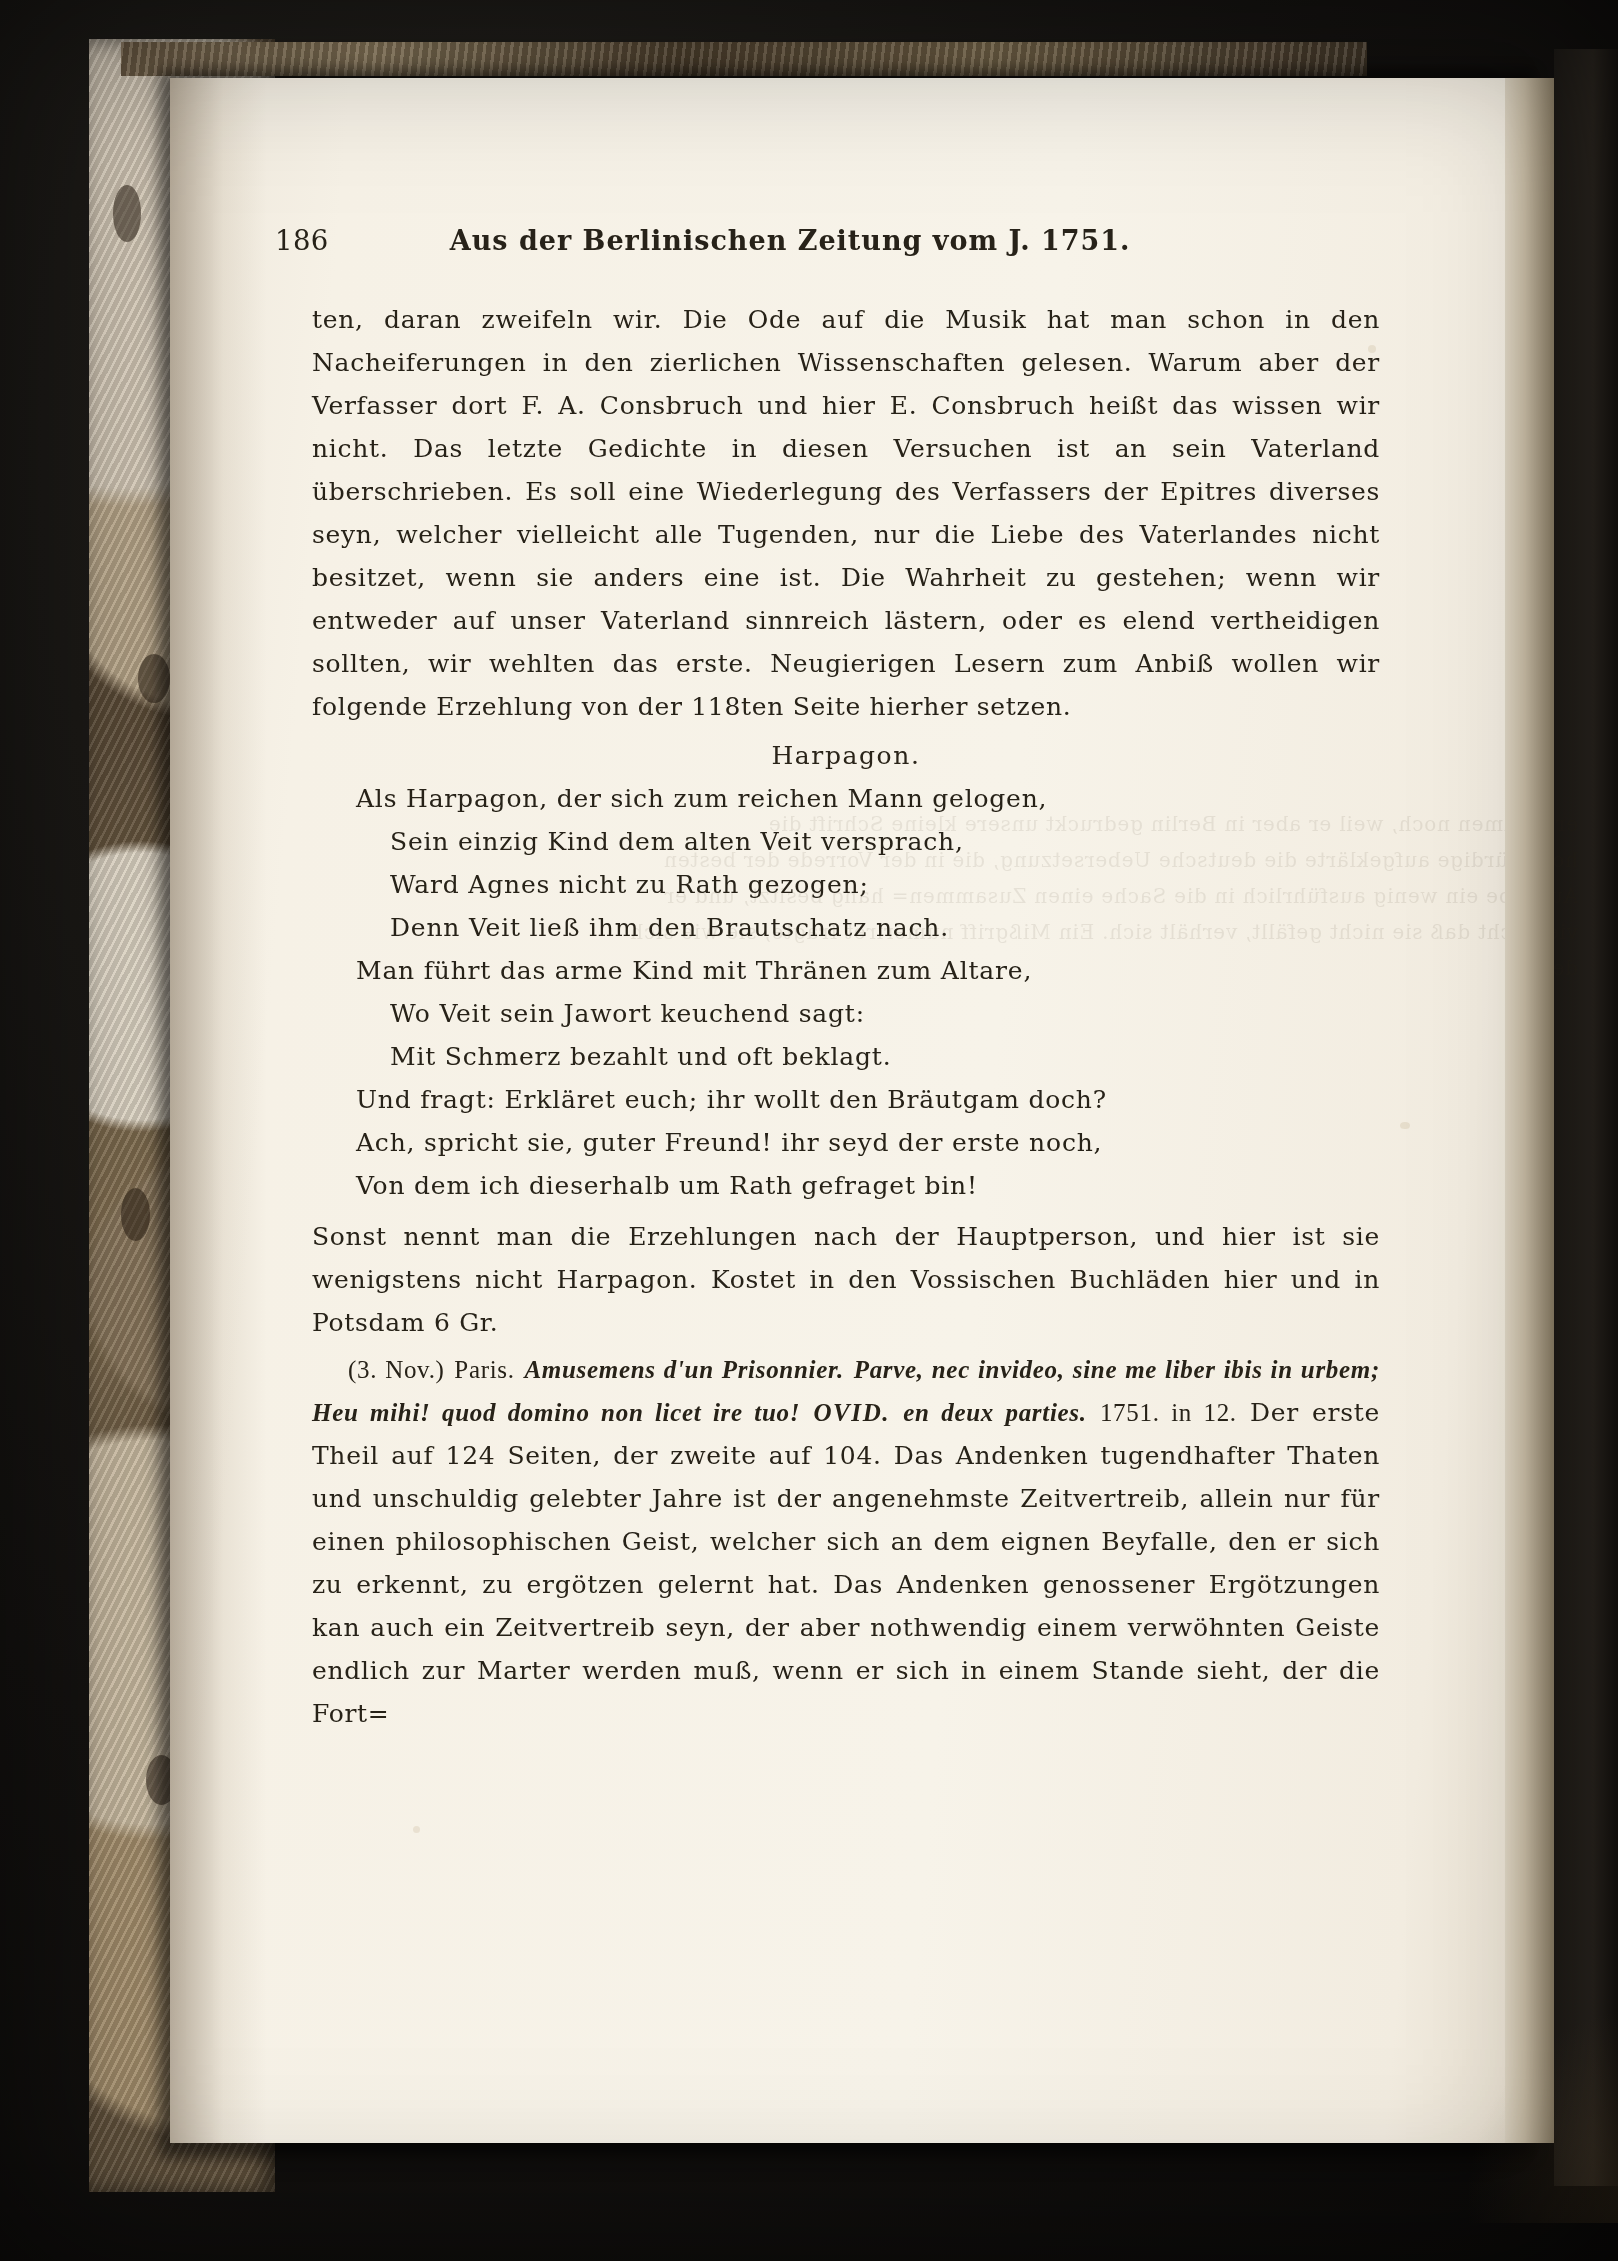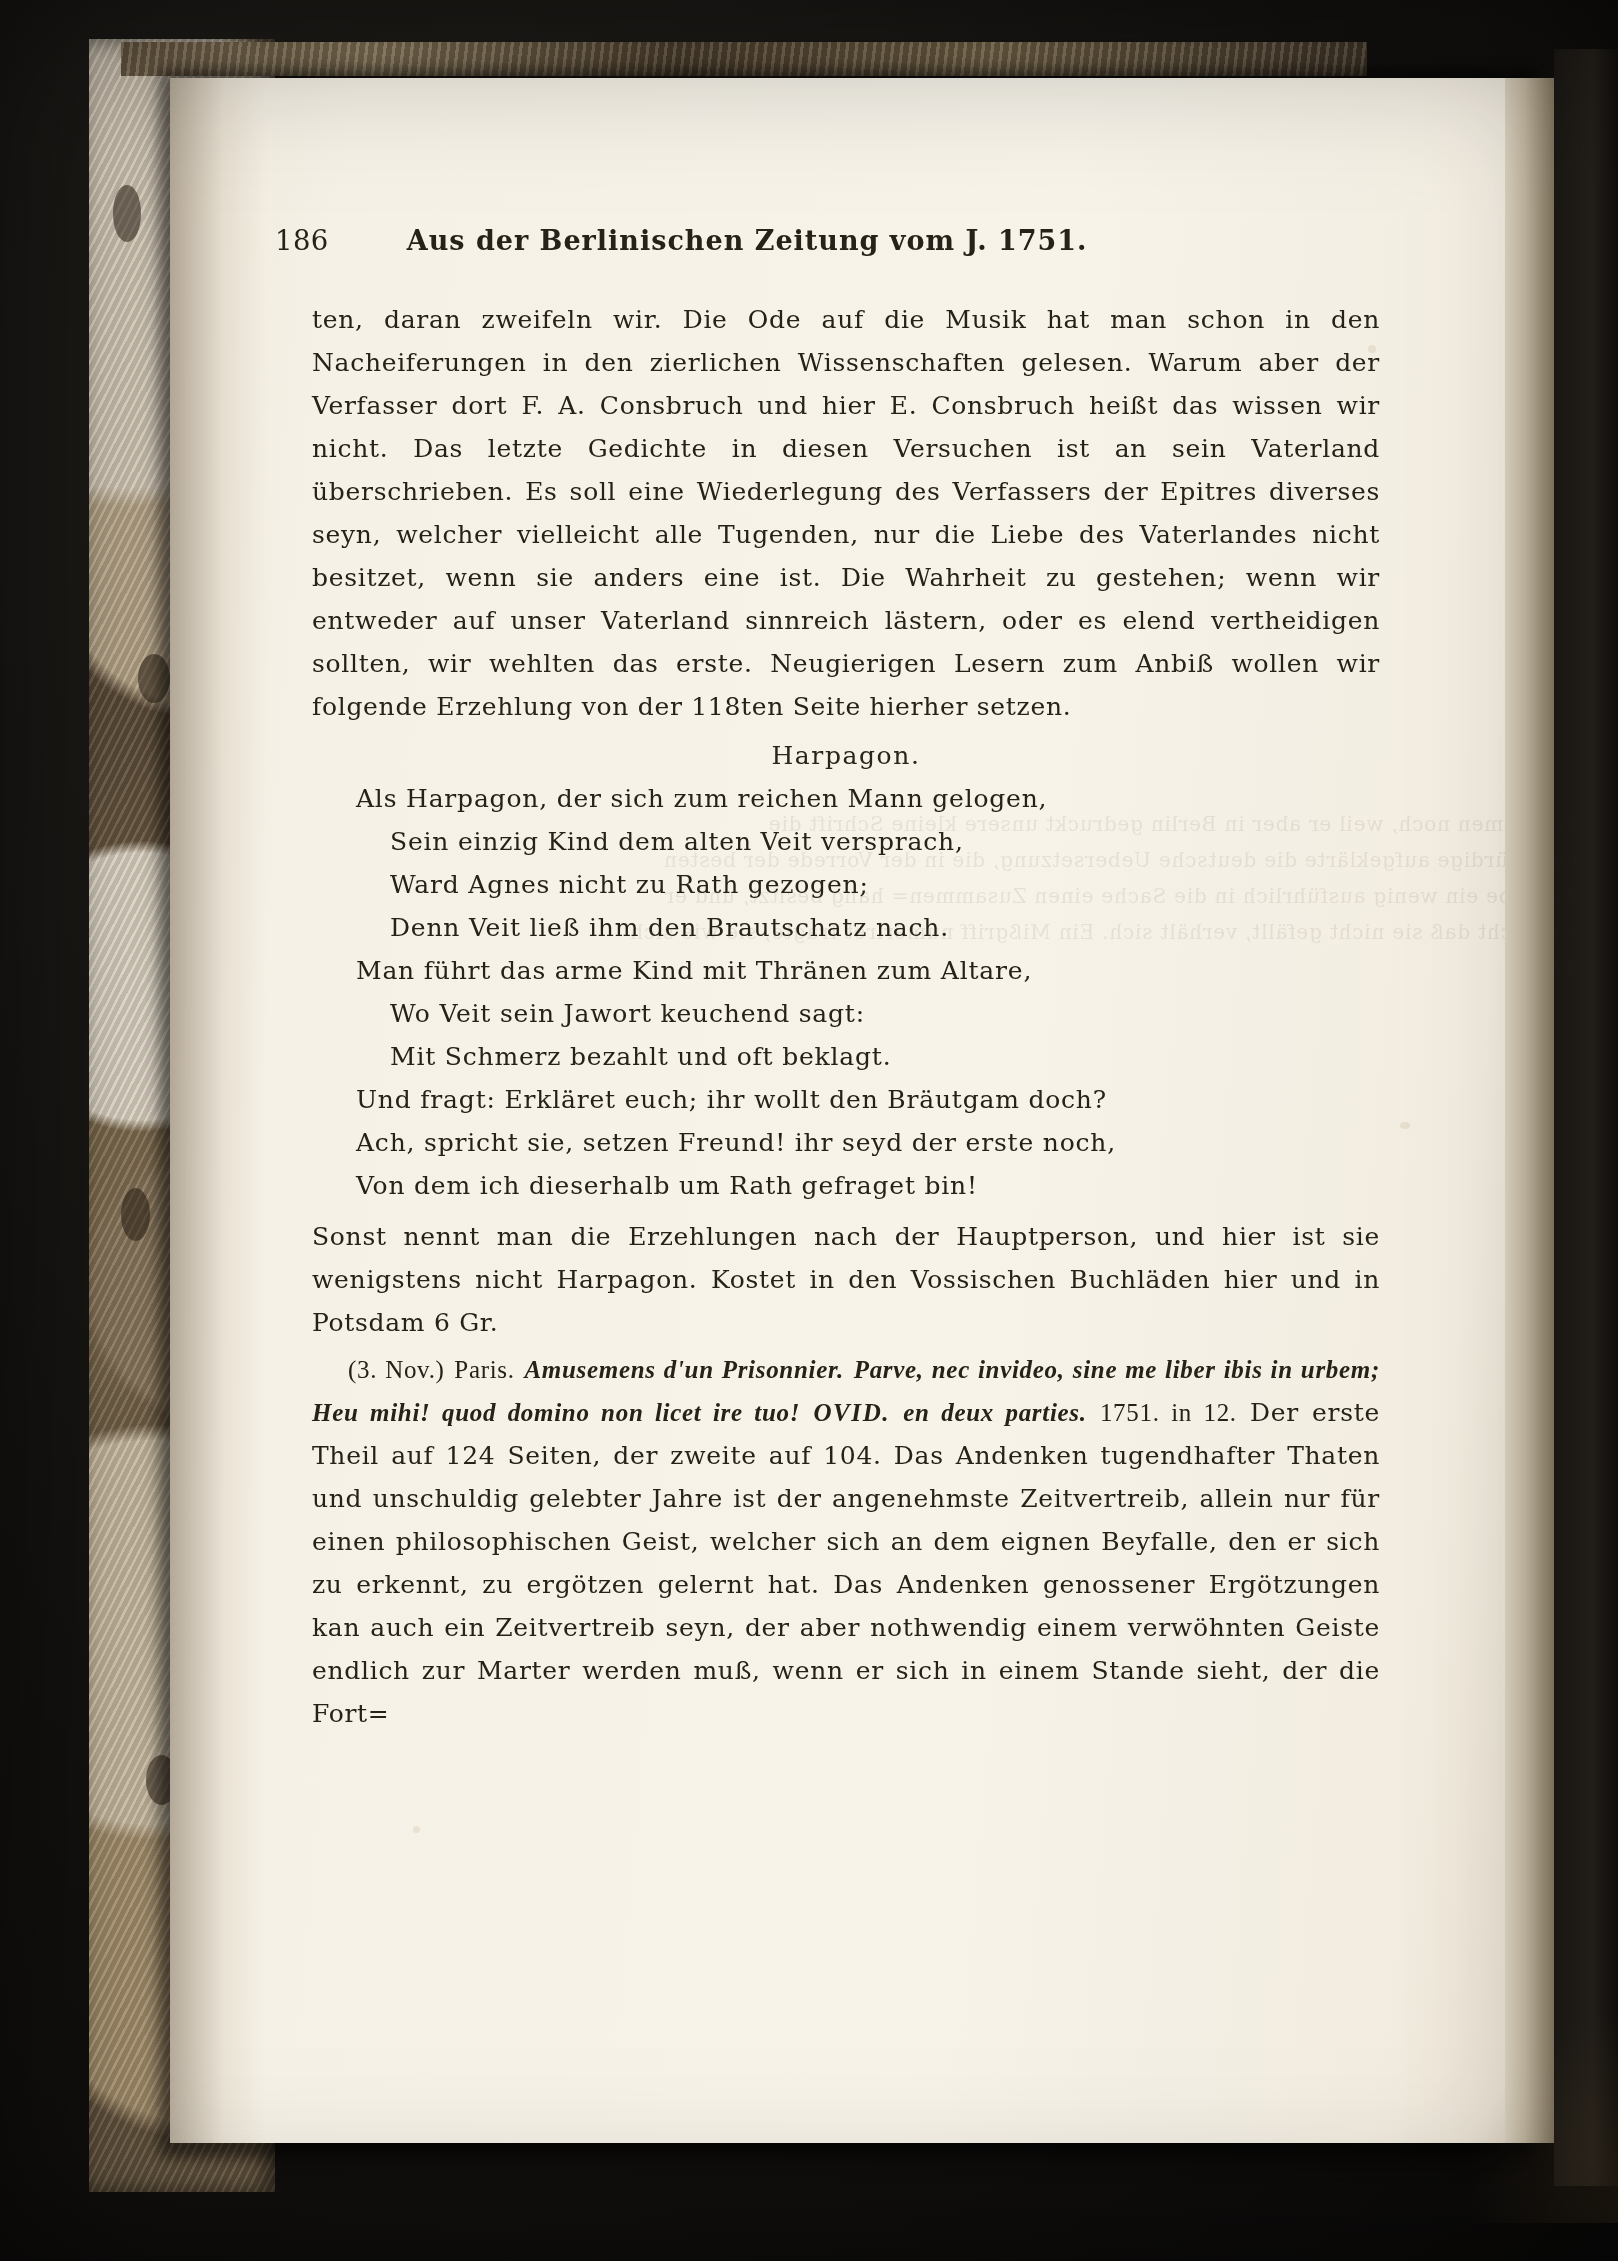--- a/index.html
+++ b/index.html
@@ -143,20 +143,21 @@
     height: 2065px;
     color: #26211a;
   }
   .header-row {
     position: absolute;
     left: 105px;
     top: 146px;
     width: 1141px;
     display: flex;
     align-items: baseline;
+    gap: 43px;
   }
   .folio {
     font-size: 27.5px;
     letter-spacing: 0.4px;
     color: #272219;
   }
   .running-head {
     margin-left: 78px;
     font-size: 27px;
     letter-spacing: 1px;
@@ -266,21 +267,21 @@
         <div class="poem-title">Harpagon.</div>
 
         <div class="verse">Als Harpagon, der sich zum reichen Mann gelogen,</div>
         <div class="verse sub">Sein einzig Kind dem alten Veit versprach,</div>
         <div class="verse sub">Ward Agnes nicht zu Rath gezogen;</div>
         <div class="verse sub">Denn Veit ließ ihm den Brautschatz nach.</div>
         <div class="verse">Man führt das arme Kind mit Thränen zum Altare,</div>
         <div class="verse sub">Wo Veit sein Jawort keuchend sagt:</div>
         <div class="verse sub">Mit Schmerz bezahlt und oft beklagt.</div>
         <div class="verse">Und fragt: Erkläret euch; ihr wollt den Bräutgam doch?</div>
-        <div class="verse">Ach, spricht sie, setzen Freund! ihr seyd der erste noch,</div>
+        <div class="verse">Ach, spricht sie, guter Freund! ihr seyd der erste noch,</div>
         <div class="verse">Von dem ich dieserhalb um Rath gefraget bin!</div>
 
         <p class="para" style="margin-top:8px;">Sonst nennt man die Erzehlungen nach der Hauptperson, und hier ist sie wenigstens nicht Harpagon.  Kostet in den Vossischen Buchläden hier und in Potsdam 6 Gr.</p>
 
         <p class="para" style="margin-top:4.9px;"><span class="indent-first"></span><span class="roman">(3. Nov.)</span> <span class="roman">Paris.</span> <span class="rom-it">Amusemens d'un Prisonnier.</span> <span class="rom-it">Parve, nec invideo, sine me liber ibis in urbem; Heu mihi! quod domino non licet ire tuo!</span> <span class="caps">OVID.</span> <span class="rom-it">en deux parties.</span> <span class="roman">1751. in 12.</span> <span>Der erste Theil auf 124 Seiten, der zweite auf 104.  Das Andenken tugendhafter Thaten und unschuldig gelebter Jahre ist der angenehmste Zeitvertreib, allein nur für einen philosophischen Geist, welcher sich an dem eignen Beyfalle, den er sich zu erkennt, zu ergötzen gelernt hat.  Das Andenken  genossener  Ergötzungen  kan  auch  ein  Zeitvertreib seyn, der aber nothwendig einem verwöhnten Geiste endlich zur Marter werden muß, wenn er sich in einem Stande sieht, der die Fort=</span></p>
 
       </div>
     </div>
 
     <div class="fox" style="left:1198px; top:267px;  width:8px; height:8px;"></div>

